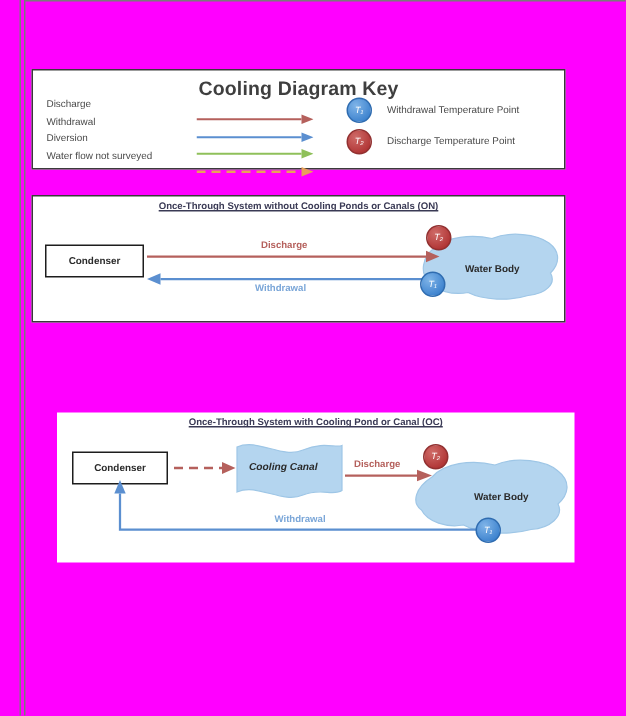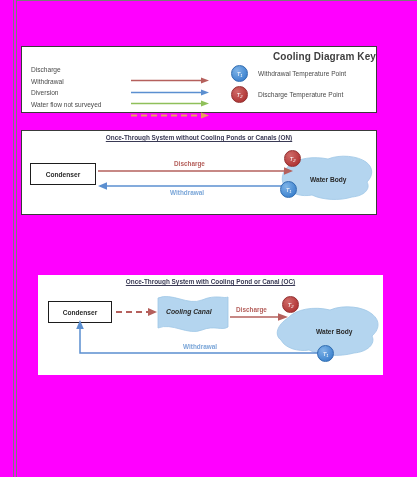--- a/index.html
+++ b/index.html
@@ -47,22 +47,22 @@
   #panel-key {
     left: 21px;
     top: 46px;
     width: 356px;
     height: 67px;
   }
   #panel-key .key-title {
     position: absolute;
     left: 0; right: 0;
     top: 4px;
-    text-align: right;
-    font-size: 10px;
+    text-align: center;
+    font-size: 13px;
     font-weight: bold;
     color: #3f3f3f;
     letter-spacing: .1px;
   }
   .key-left {
     position: absolute;
     left: 9px;
     top: 19px;
     width: 180px;
   }

